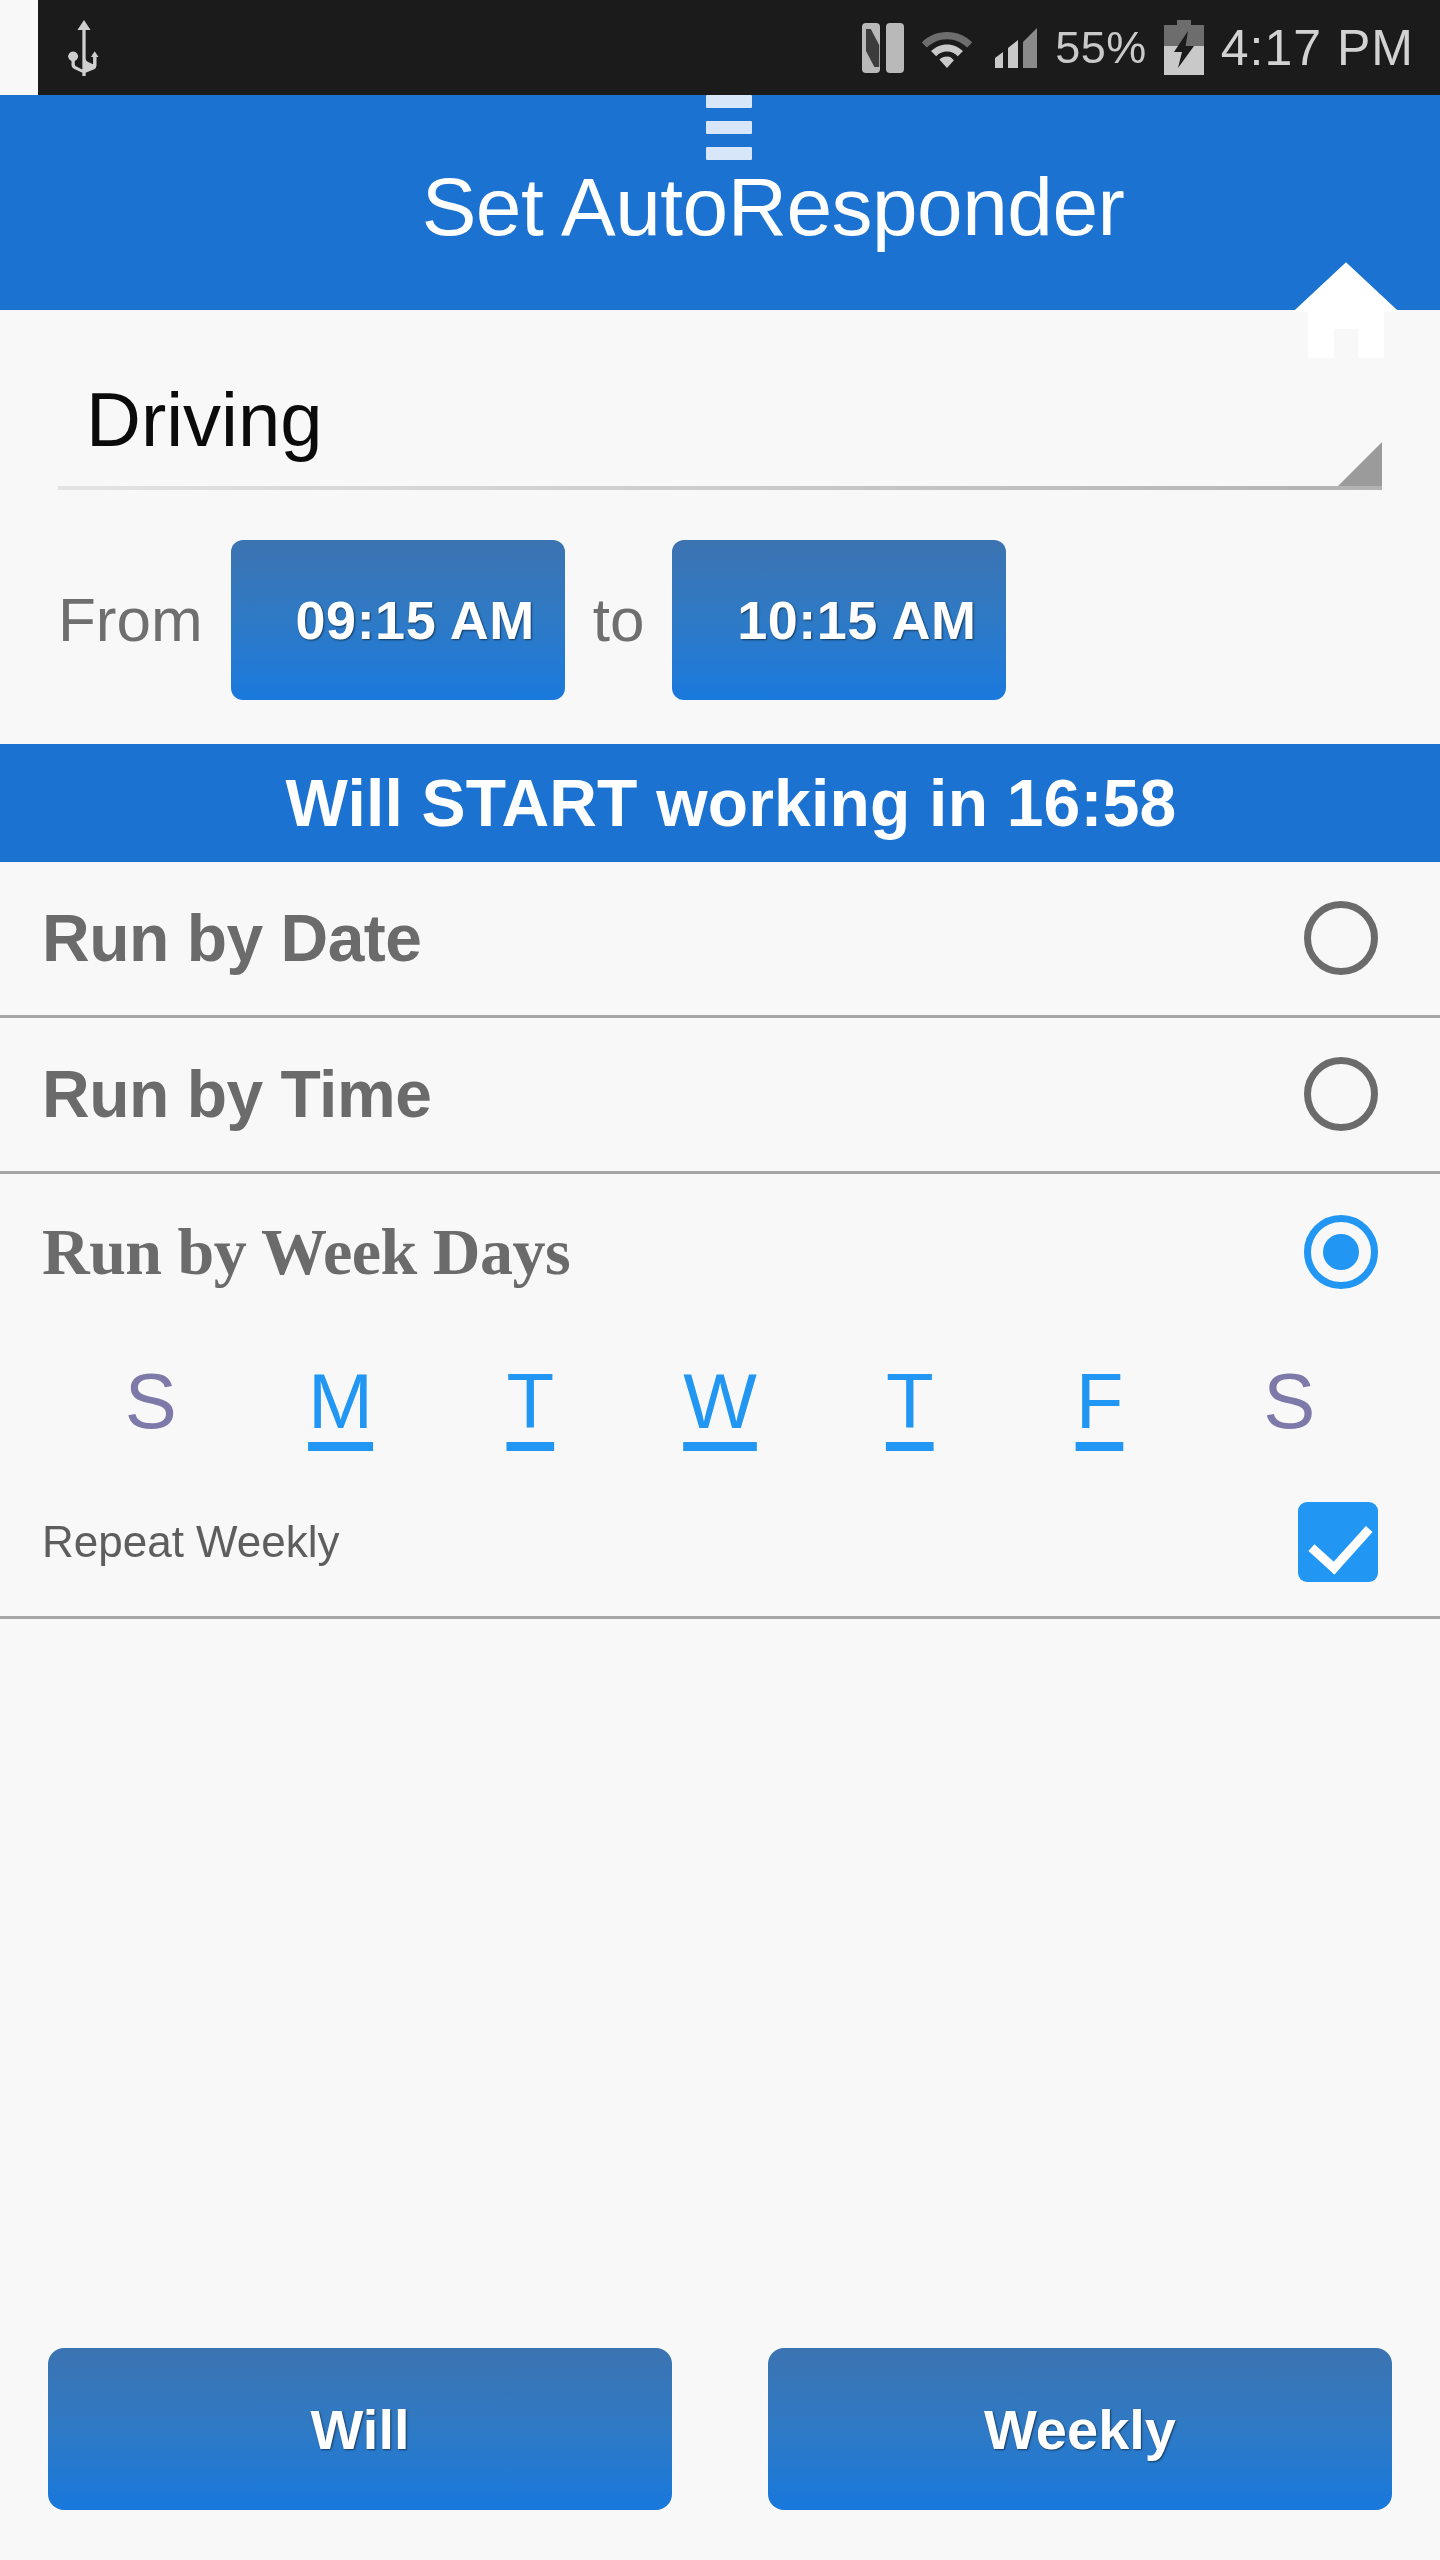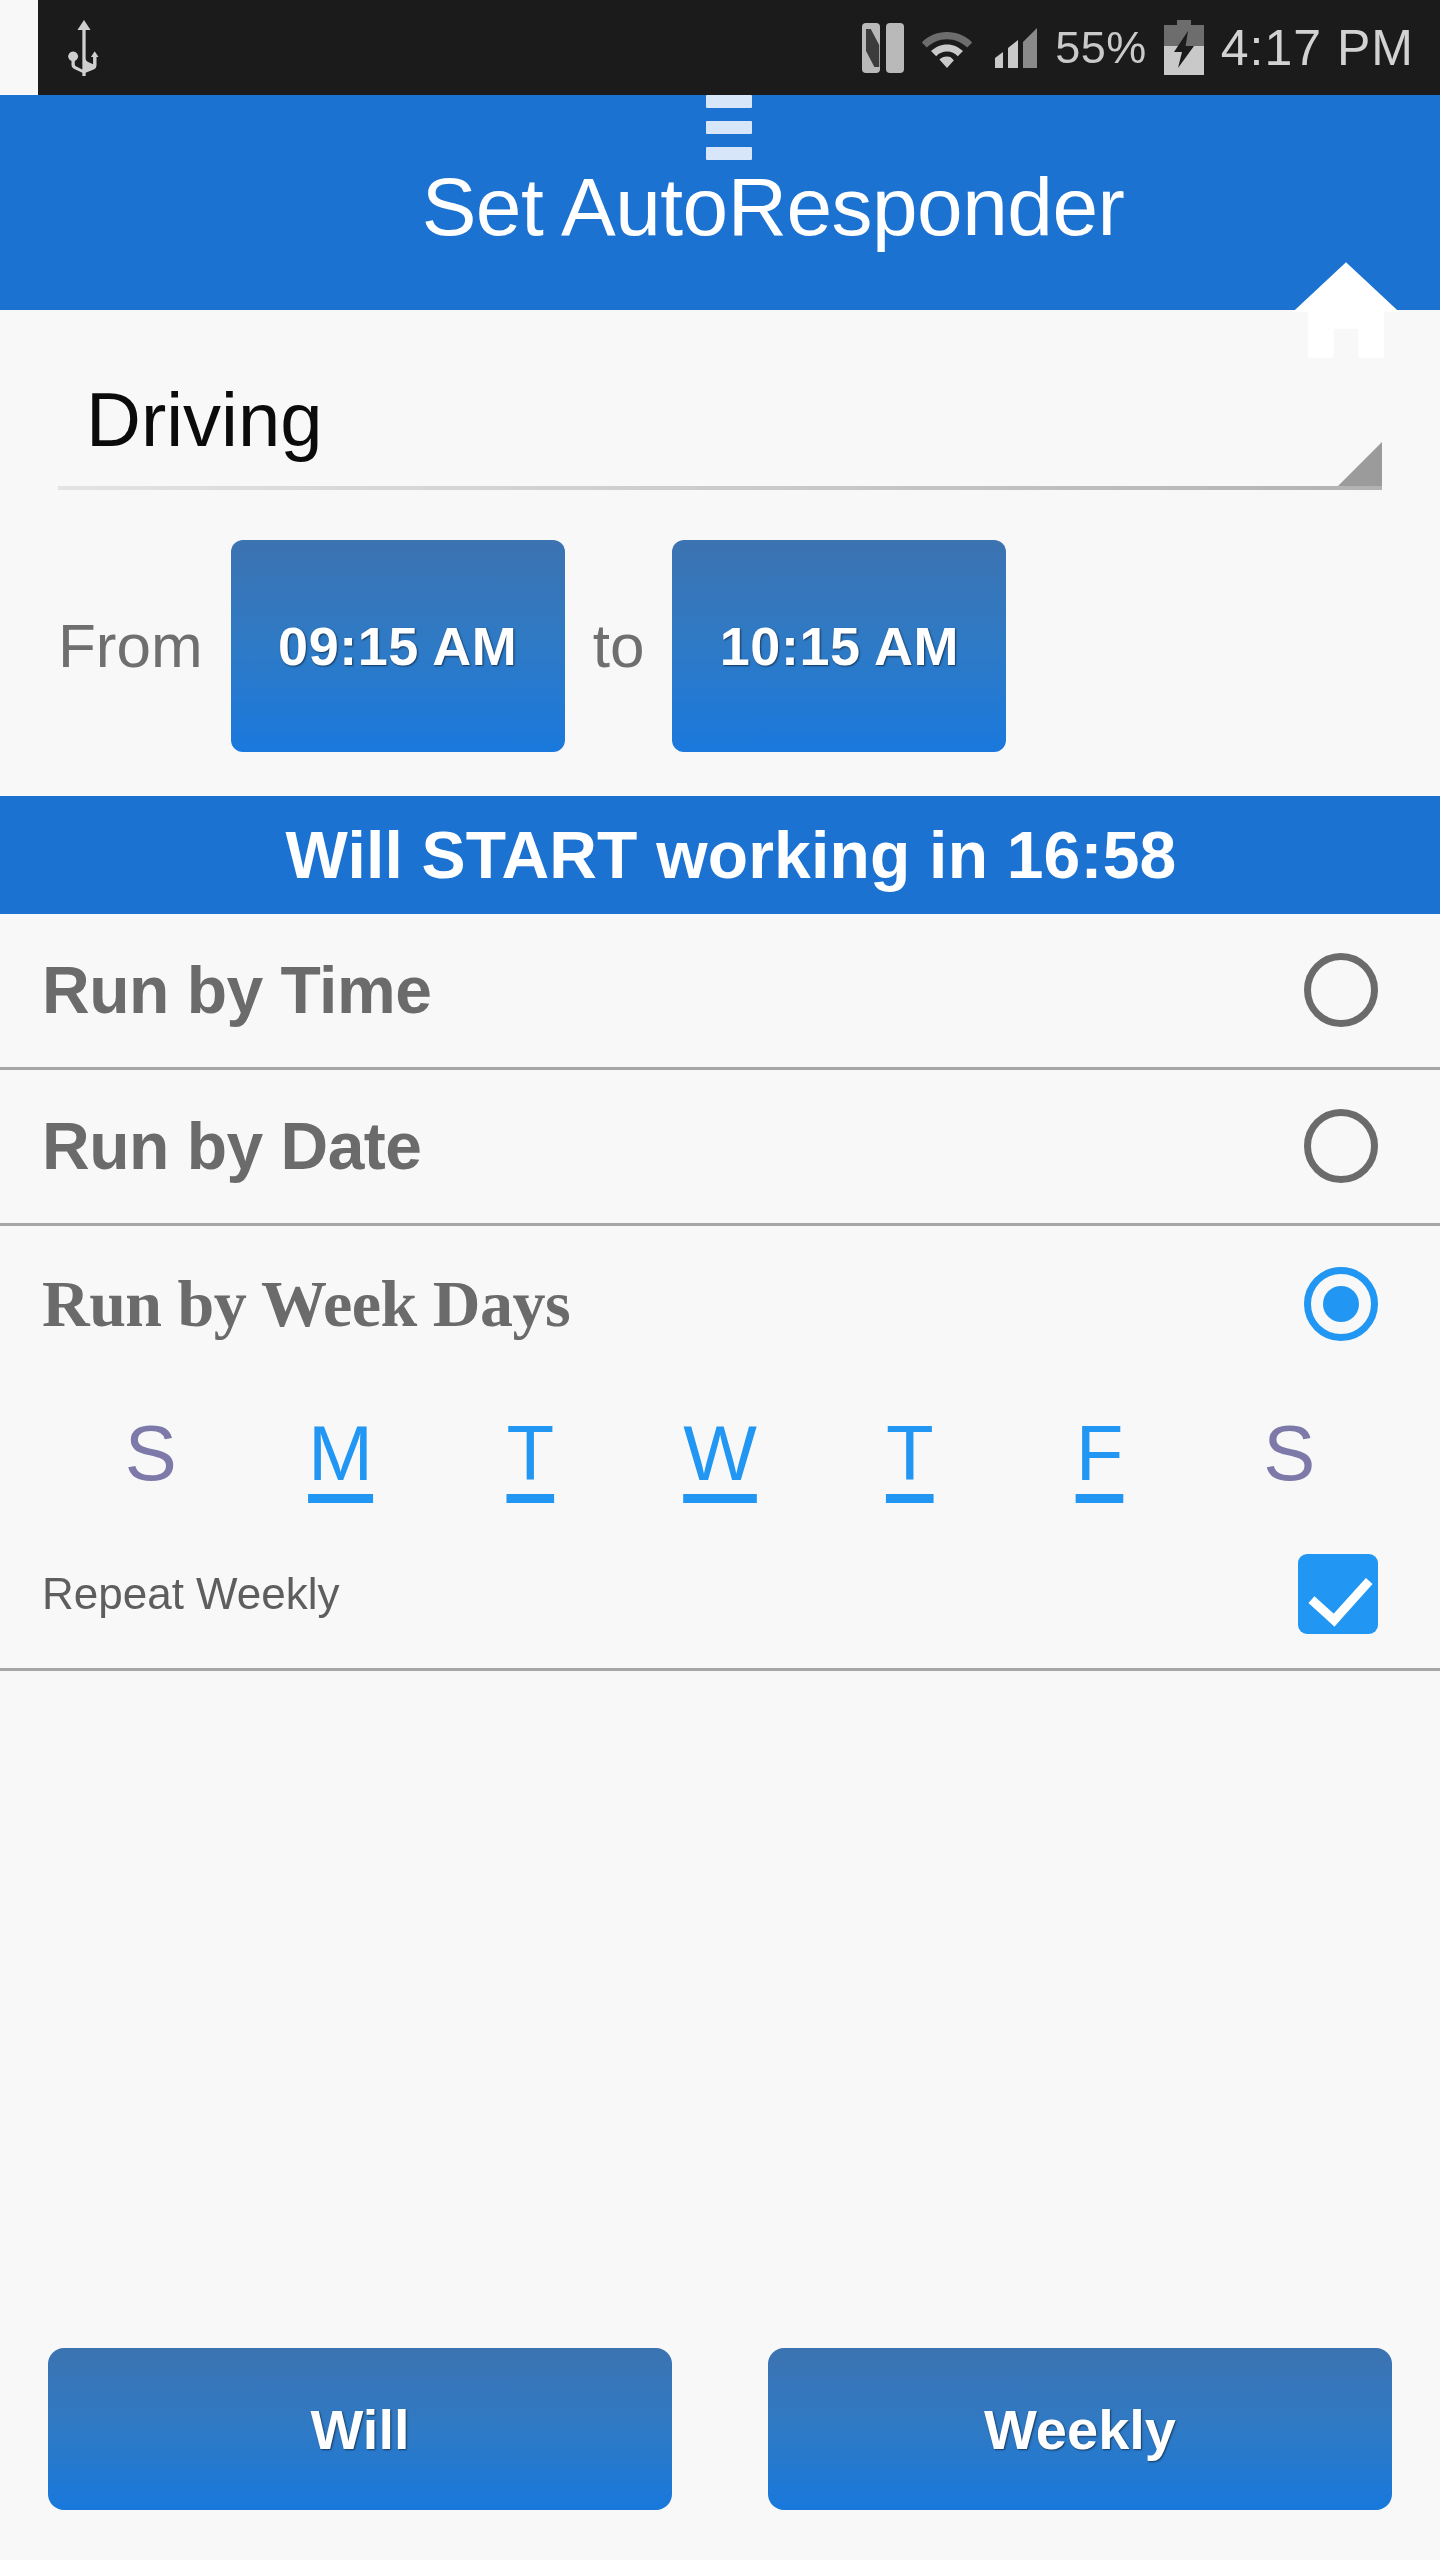--- a/index.html
+++ b/index.html
@@ -120,25 +120,26 @@
     font-weight:400;
   }
   .time-btn{
     background:linear-gradient(to bottom,#3c73b1 0%,#2f7ac5 48%,#1a79dd 100%);
     border:none;
     border-radius:12px;
     color:#ffffff;
     font-size:54px;
     font-weight:bold;
     padding:0 30px;
-    height:212px;
+    height:160px;
     min-width:334px;
     cursor:pointer;
     text-shadow:1px 1px 2px rgba(0,0,0,.55);
     letter-spacing:0.5px;
+    text-align:right;
   }
   .timerow .lbl.from{margin-right:28px;}
   .timerow .lbl.to{margin:0 28px;}
 
   
   .banner{
     background:#1b72d0;
     height:118px;
     display:flex;
     align-items:center;
@@ -333,26 +334,26 @@
     <button class="time-btn">09:15 AM</button>
     <span class="lbl to">to</span>
     <button class="time-btn">10:15 AM</button>
   </div>
 
   <div class="banner">
     <span class="banner-text">Will START working in 16:58</span>
   </div>
 
   <div class="opt-row">
+    <span class="opt-label">Run by Date</span>
+    <span class="radio"></span>
+  </div>
+
+  <div class="opt-row">
     <span class="opt-label">Run by Time</span>
-    <span class="radio"></span>
-  </div>
-
-  <div class="opt-row">
-    <span class="opt-label">Run by Date</span>
     <span class="radio"></span>
   </div>
 
   <div class="opt-row noline">
     <span class="opt-label">Run by Week Days</span>
     <span class="radio on"></span>
   </div>
 
   <div class="days">
     <span class="day off">S</span>

